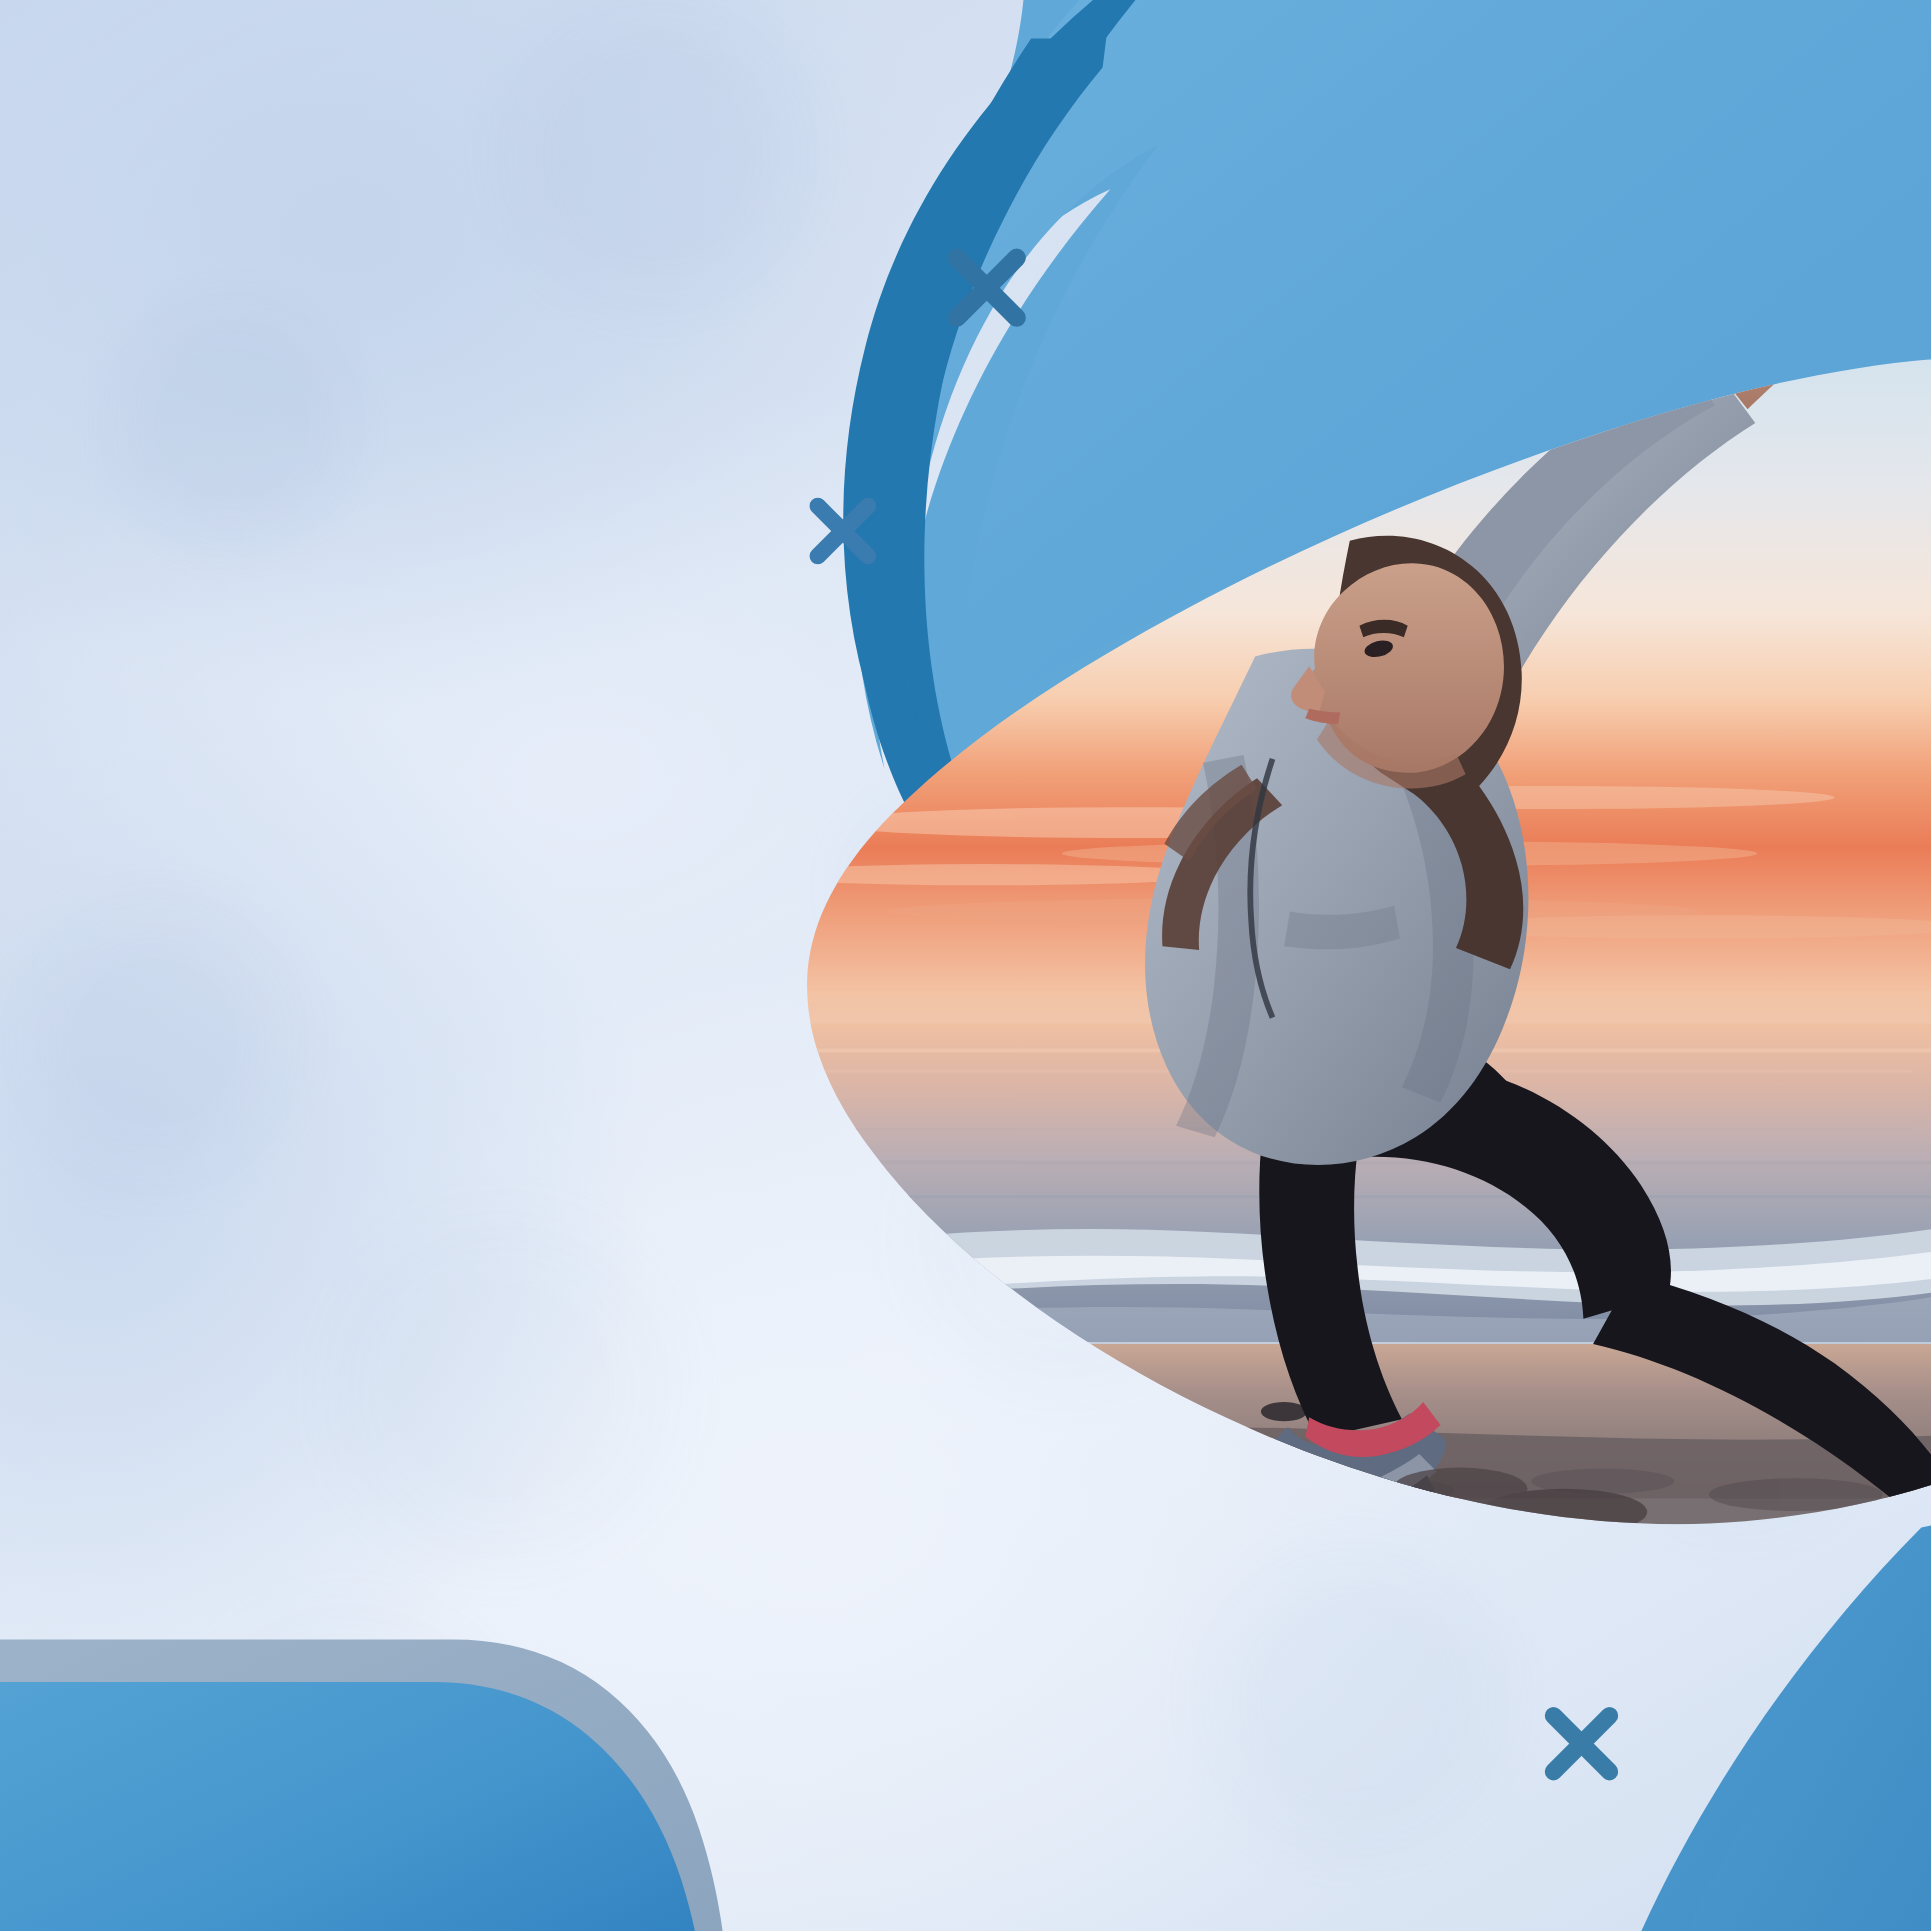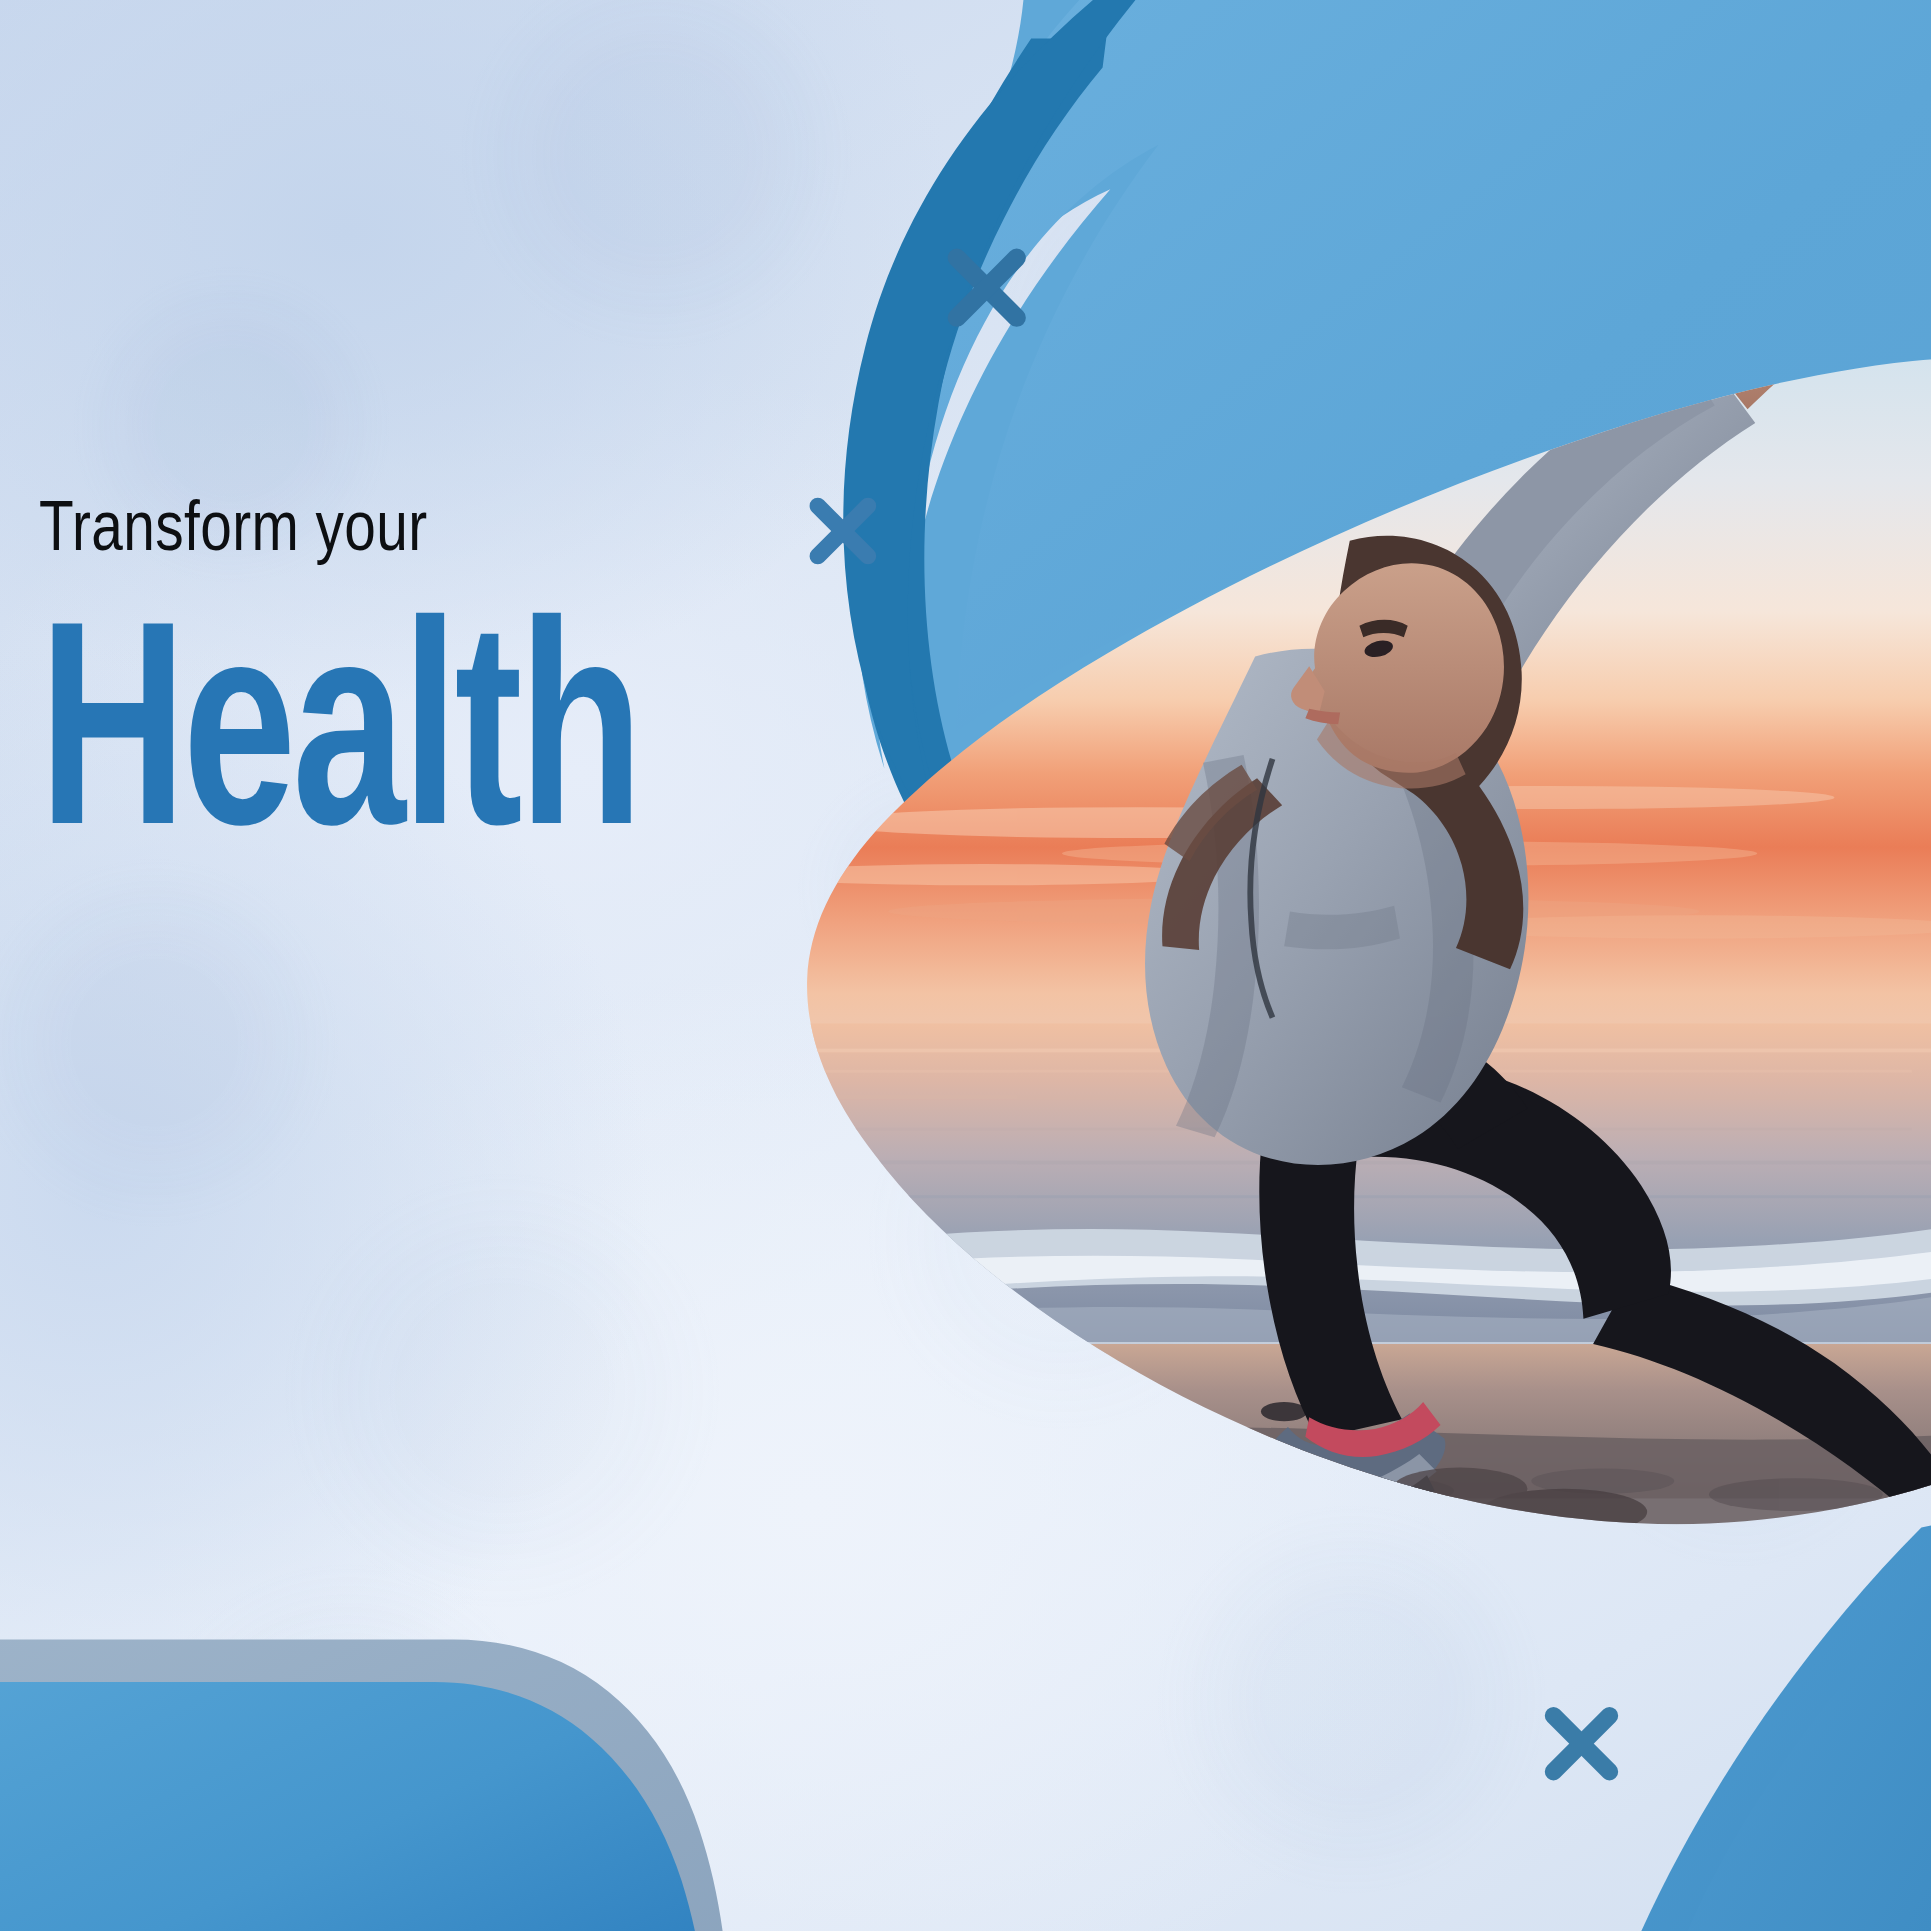--- a/index.html
+++ b/index.html
@@ -411,19 +411,15 @@
     <g stroke="#3a7cb0" stroke-width="17" stroke-linecap="round" fill="none">
       <line x1="847" y1="524" x2="899" y2="576"></line>
       <line x1="899" y1="524" x2="847" y2="576"></line>
     </g>
     <g stroke="#3a7ca8" stroke-width="18" stroke-linecap="round" fill="none">
       <line x1="1609" y1="1777" x2="1667" y2="1835"></line>
       <line x1="1667" y1="1777" x2="1609" y2="1835"></line>
     </g>
   </svg>
 
-  <div class="copy">
-    <div class="eyebrow">Transform your</div>
-    <div class="headline">Health</div>
-  </div>
 
 </div>
 
 
 </body></html>

